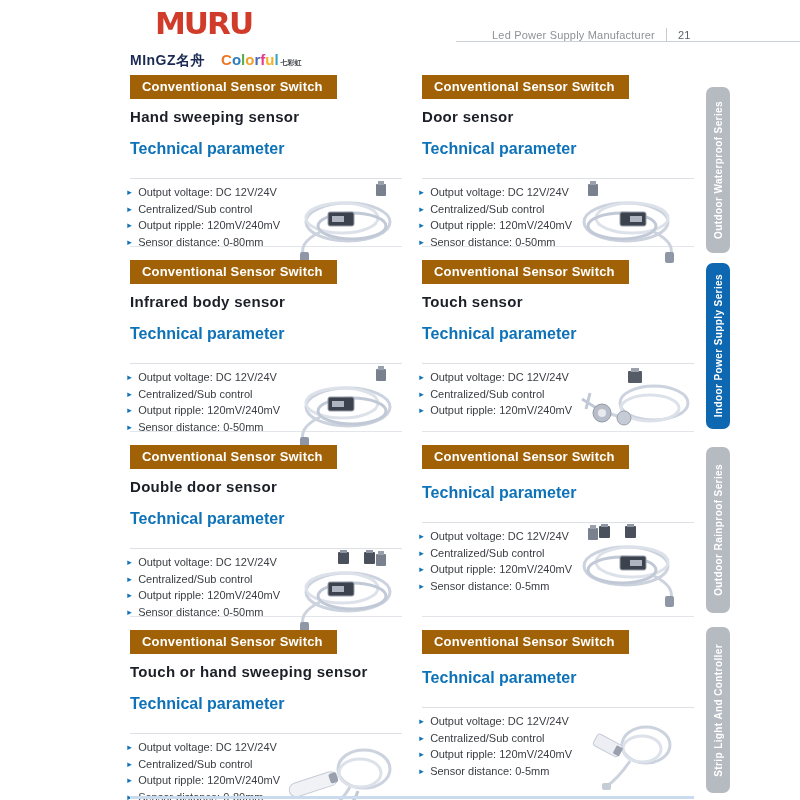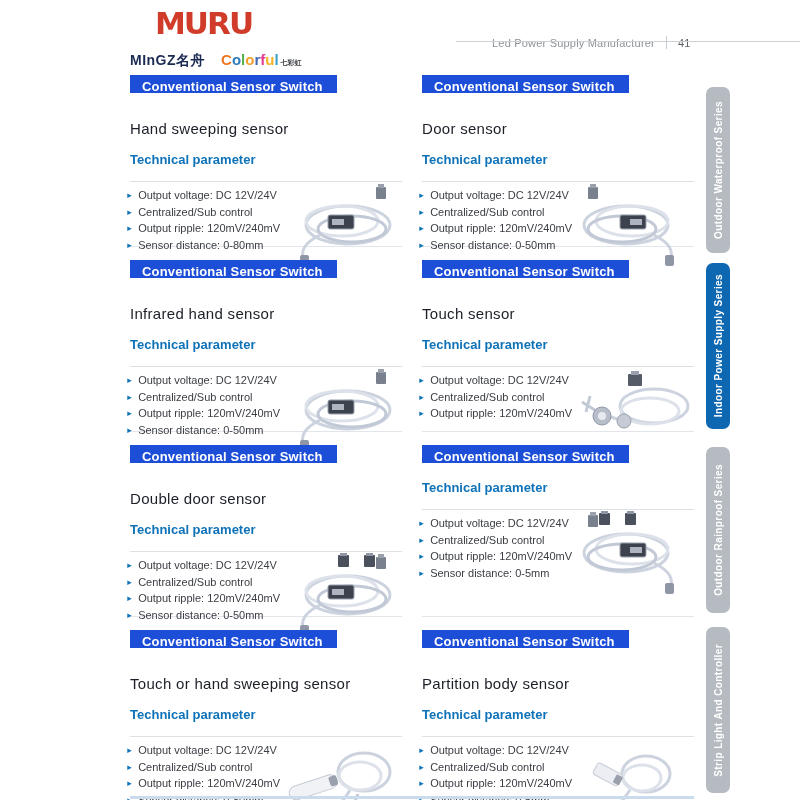--- a/index.html
+++ b/index.html
@@ -3,42 +3,42 @@
 <meta charset="utf-8">
 <style>
   * { margin:0; padding:0; box-sizing:border-box; }
   html,body { background:#ffffff; }
   body { font-family:"Liberation Sans", sans-serif; }
   .page { position:relative; width:800px; height:800px; background:#fff; overflow:hidden; margin:0 auto; }
 
   
   .logo { position:absolute; left:155px; top:5px; font-size:31px; font-weight:900;
           color:#d13b2a; letter-spacing:-2px; font-family:"DejaVu Sans", sans-serif; }
-  .tagline { position:absolute; top:36px; left:492px; display:flex; align-items:center; gap:11px;
+  .tagline { position:absolute; top:28px; left:492px; display:flex; align-items:center; gap:11px;
              font-size:11px; color:#8d9296; letter-spacing:0.2px; }
   .tagline .divider { width:1px; height:13px; background:#c6cbd0; }
   .tagline .page-num { color:#5c6166; }
   .header-rule { position:absolute; left:456px; right:0; top:41px; height:1px; background:#ccd1d5; }
 
   .brand-row { position:absolute; left:130px; top:51px; display:flex; align-items:baseline; gap:16px; }
   .mingz { font-size:14px; font-weight:800; color:#1b2a52; letter-spacing:0.5px; }
   .colorful { font-size:15px; font-weight:800; letter-spacing:0; }
   .colorful-suffix { font-size:7px; color:#3a3d42; margin-left:2px; font-weight:700; }
 
   
   .cards { position:absolute; left:130px; top:75px; width:564px;
            display:grid; grid-template-columns:272px 272px; column-gap:20px;
            grid-auto-rows:172px; row-gap:13px; }
   .card { position:relative; border-bottom:1px solid #e2e5e9; }
-  .card-header { display:inline-block; background:#1d4ed8; color:#fff;
+  .card-header { display:inline-block; background:#a16207; color:#fff;
                  font-size:13px; font-weight:700; letter-spacing:0.2px;
-                 padding:5px 14px 5px 12px; height:18px; line-height:14px; }
-  .card-title { margin-top:25px; font-size:15px; font-weight:400; color:#1c1f28; letter-spacing:0.3px; }
-  .tech { margin-top:15px; font-size:13px; font-weight:700; color:#0e72b8;
-          padding-bottom:14px; border-bottom:1px solid #dde1e5; }
+                 padding:5px 14px 5px 12px; height:24px; line-height:14px; }
+  .card-title { margin-top:9px; font-size:15px; font-weight:700; color:#1c1f28; letter-spacing:0.3px; }
+  .tech { margin-top:15px; font-size:16px; font-weight:700; color:#0e72b8;
+          padding-bottom:20px; border-bottom:1px solid #dde1e5; }
   .card-body { display:flex; margin-top:5px;justify-content:flex-end; }
   .specs { flex:1; list-style:none; }
   .specs li { position:relative; font-size:11px; color:#3a3d43; line-height:16.5px;
               padding-left:11px; white-space:nowrap; }
   .specs li::before { content:"\25B8"; position:absolute; left:0; top:0;
                       color:#0e72b8; font-size:9px; }
   .photo { width:122px; height:84px; position:relative; flex:none; margin-top:-4px; }
   .photo svg { display:block; }
 
   .bottom-line { position:absolute; left:130px; top:796px; width:564px; height:3px; background:#c9dbec; }
@@ -55,21 +55,21 @@
 </style>
 </head>
 <body>
 
 <div class="page">
 
   <div class="logo">MURU</div>
   <div class="tagline">
     <span>Led Power Supply Manufacturer</span>
     <span class="divider"></span>
-    <span class="page-num">41</span>
+    <span class="page-num">21</span>
   </div>
   <div class="header-rule"></div>
 
   <div class="brand-row">
     <span class="mingz">MInGZ名舟</span>
     <span class="colorful"><span style="color: rgb(238, 118, 35);">C</span><span style="color: rgb(46, 125, 190);">o</span><span style="color: rgb(86, 176, 74);">l</span><span style="color: rgb(240, 160, 46);">o</span><span style="color: rgb(68, 104, 181);">r</span><span style="color: rgb(226, 58, 142);">f</span><span style="color: rgb(244, 178, 35);">u</span><span style="color: rgb(56, 163, 200);">l</span><i class="colorful-suffix" style="font-style:normal">七彩虹</i></span>
   </div>
 
   <div class="cards">
 
@@ -130,21 +130,21 @@
                 <rect x="96" y="4" width="10" height="12" rx="1" fill="#79818f"></rect>
                 <rect x="98" y="1" width="6" height="4" fill="#9aa1ad"></rect>
               </g>
             </svg>
           </figure>
       </div>
     </section>
 
     <section class="card">
       <div class="card-header">Conventional Sensor Switch</div>
-      <h2 class="card-title">Infrared hand sensor</h2>
+      <h2 class="card-title">Infrared body sensor</h2>
       <div class="tech">Technical parameter</div>
       <div class="card-body">
         <ul class="specs">
             <li>Output voltage: DC 12V/24V</li>
             <li>Centralized/Sub control</li>
             <li>Output ripple: 120mV/240mV</li>
             <li>Sensor distance: 0-50mm</li>
           </ul>
         <figure class="photo">
             <svg viewBox="0 0 122 84" width="122" height="84" xmlns="http://www.w3.org/2000/svg">
@@ -292,21 +292,20 @@
                 <rect x="38" y="76" width="9" height="7" rx="2" fill="#c6ccd6"></rect>
                 <rect x="54" y="78" width="9" height="6" rx="2" fill="#d4d9e2"></rect>
               </g>
             </svg>
           </figure>
       </div>
     </section>
 
     <section class="card">
       <div class="card-header">Conventional Sensor Switch</div>
-      <h2 class="card-title">Partition body sensor</h2>
       <div class="tech">Technical parameter</div>
       <div class="card-body">
         <ul class="specs">
             <li>Output voltage: DC 12V/24V</li>
             <li>Centralized/Sub control</li>
             <li>Output ripple: 120mV/240mV</li>
             <li>Sensor distance: 0-5mm</li>
           </ul>
         <figure class="photo">
             <svg viewBox="0 0 122 84" width="122" height="84" xmlns="http://www.w3.org/2000/svg">

